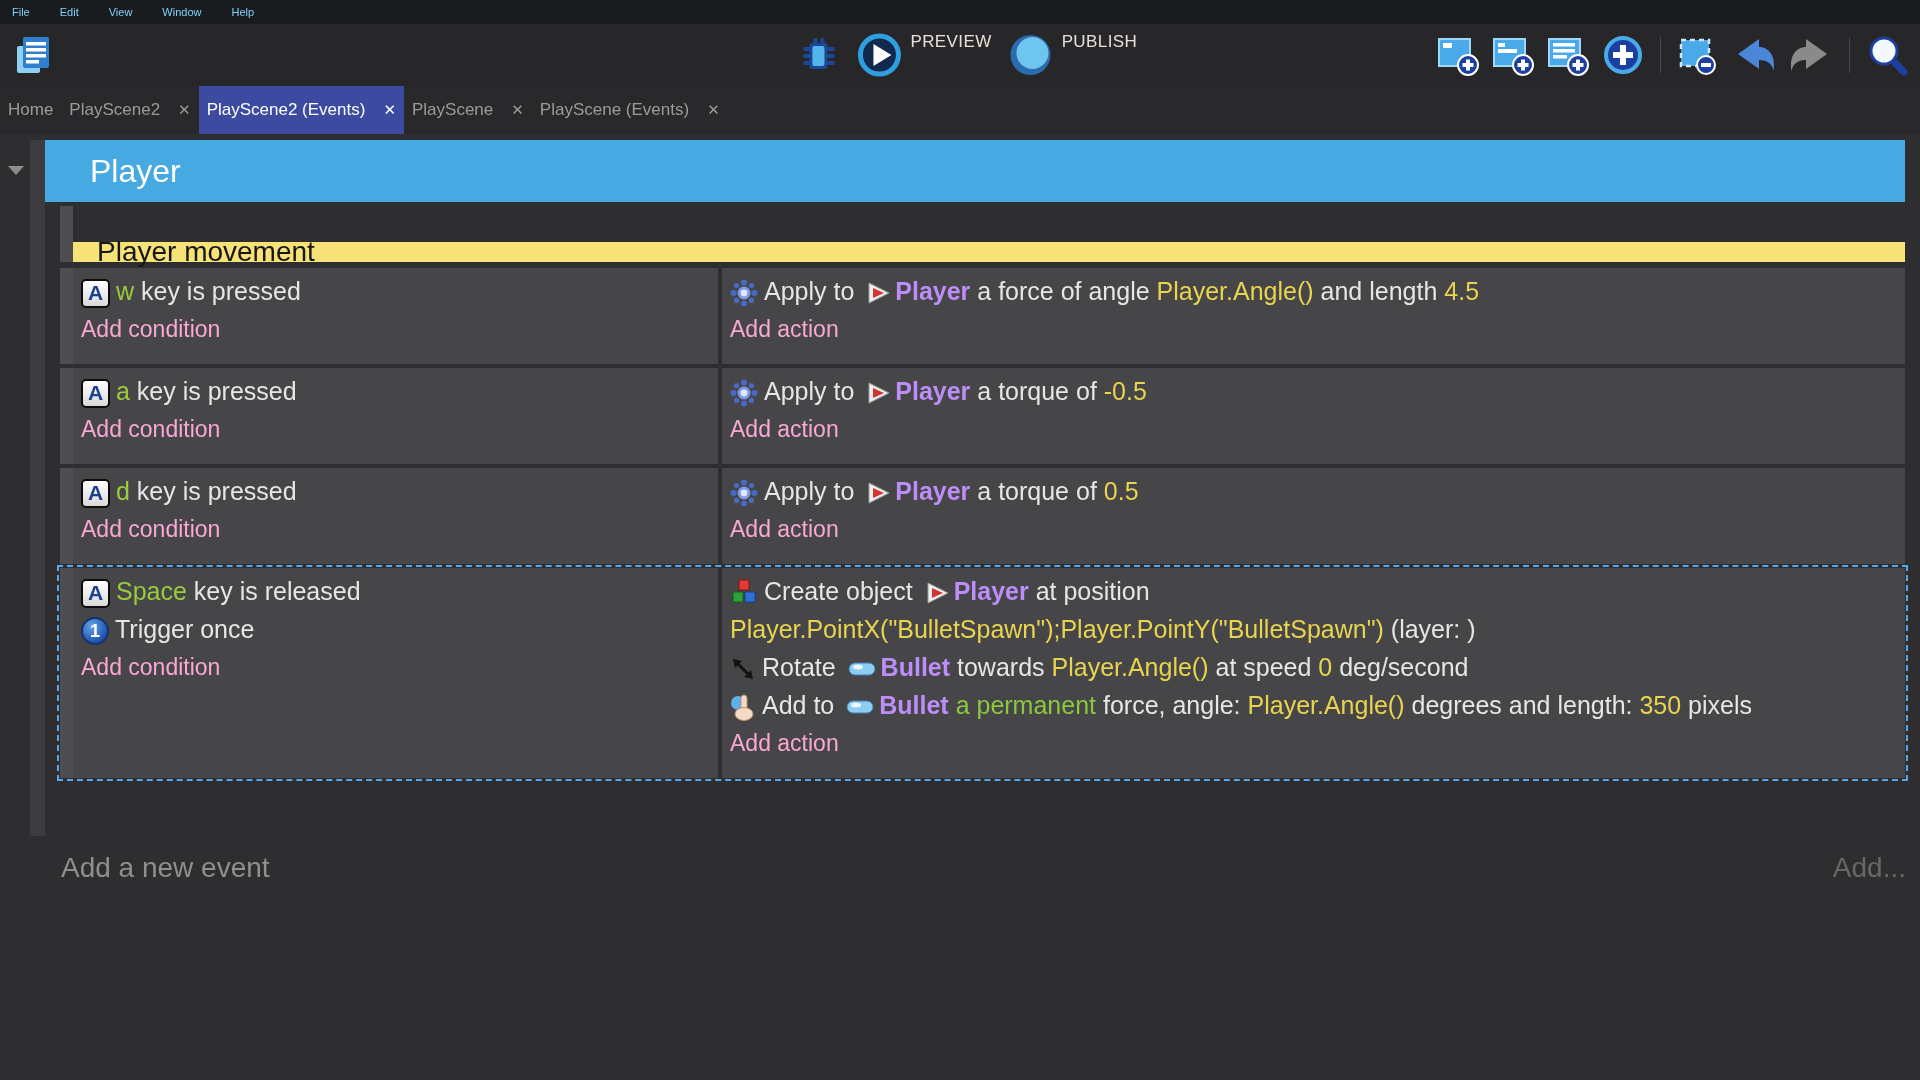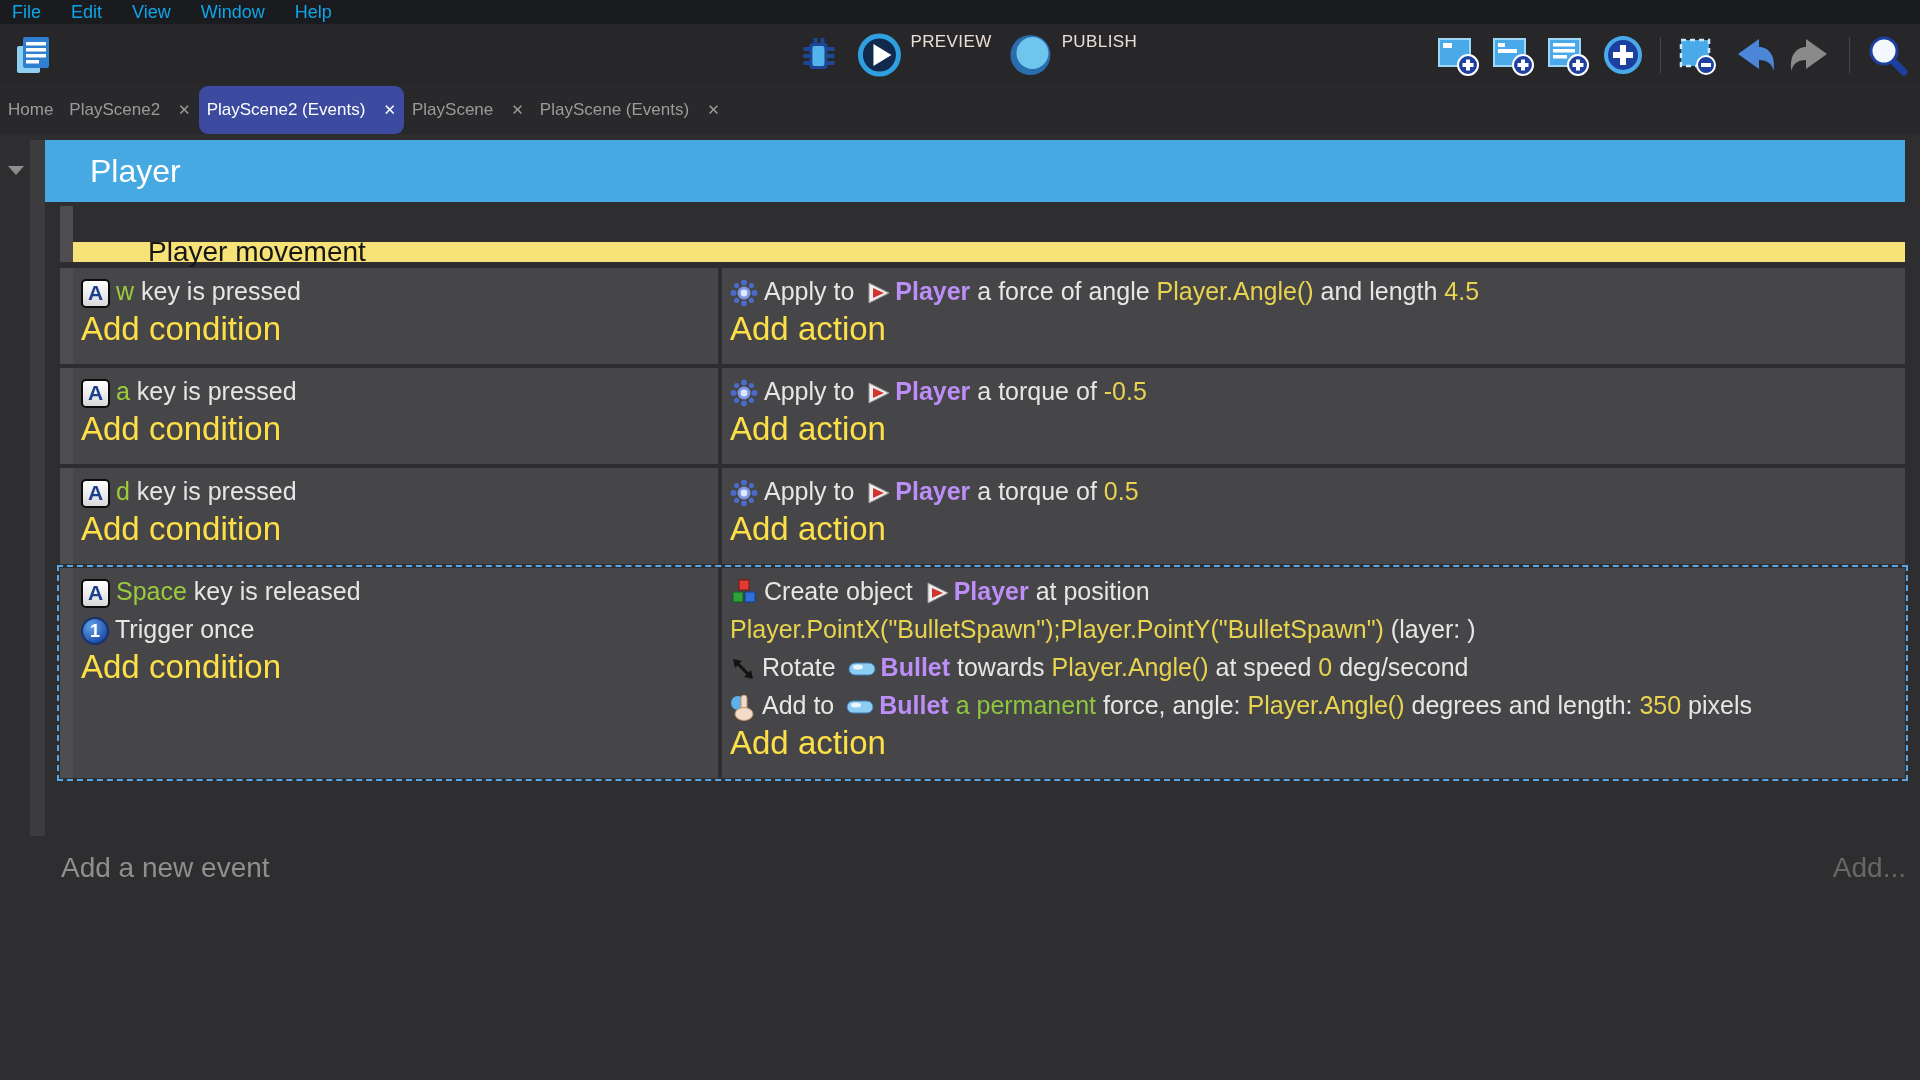--- a/index.html
+++ b/index.html
@@ -1,59 +1,59 @@
 <!DOCTYPE html>
 <html><head>
 <meta charset="utf-8">
 <style>
   html,body{margin:0;padding:0;background:#2e2e30;width:1920px;height:1080px;overflow:hidden;
     font-family:"Liberation Sans",sans-serif;-webkit-font-smoothing:antialiased;}
   
   .menubar{height:24px;background:#1a1b1e;display:flex;align-items:center;padding:0 12px;gap:30px;}
-  .menu-item{font-size:18px;color:#0ea5e9;cursor:default;}
+  .menu-item{font-size:11px;color:#7dd3fc;cursor:default;}
   
   .toolbar{height:62px;background:#27272a;position:relative;}
   .app-logo{position:absolute;left:12px;top:9px;}
   .tb-center{position:absolute;left:50%;top:0;height:100%;transform:translateX(-48%);
     display:flex;align-items:center;gap:16px;}
   .tb-group{display:flex;align-items:flex-start;gap:8px;cursor:pointer;}
   .tb-label{font-size:17px;color:#eadfd6;letter-spacing:.4px;}
   .tb-right{position:absolute;right:10px;top:0;height:100%;display:flex;align-items:center;gap:9px;}
   .tool-btn{cursor:pointer;display:inline-flex;}
   .tool-sep{width:1px;height:36px;background:#46464a;margin:0 5px;}
   .icon{display:inline-flex;align-items:center;justify-content:center;vertical-align:middle;}
   .icon svg{display:block;}
   
   .tabbar{height:48px;background:#29292c;display:flex;align-items:stretch;}
   .tab{display:flex;align-items:center;padding:0 8px;gap:18px;font-size:17px;color:#9b9b9b;cursor:pointer;}
-  .tab.active{background:#3c4aa0;color:#ffffff;border-radius:9px;}
+  .tab.active{background:#3c4aa0;color:#ffffff;}
   .tab-close{font-size:15px;color:#9b9b9b;cursor:pointer;}
   .tab.active .tab-close{color:#ffffff;}
   
   .events{position:relative;height:946px;background:#2e2e30;text-decoration:underline;}
   .caret{position:absolute;left:8px;top:32px;width:0;height:0;cursor:pointer;
     border-left:8px solid transparent;border-right:8px solid transparent;border-top:9px solid #8d8d8d;}
   .outer-gutter{position:absolute;left:30px;top:6px;width:15px;height:696px;background:#3c3c3e;}
   .group-header{position:absolute;left:45px;top:6px;right:15px;height:62px;background:#47a9e1;
     color:#ffffff;font-size:32px;display:flex;align-items:center;padding-left:45px;box-sizing:border-box;cursor:pointer;}
   .rows{position:absolute;left:60px;top:72px;right:15px;}
   .row{display:flex;}
   .row-gutter{width:13px;background:#4e4e50;flex:none;}
   .row-comment{height:56px;margin-bottom:6px;}
   .comment-cell{flex:1;background:#f7e277;color:#161616;font-size:28px;display:flex;align-items:center;
-    padding-left:75px;cursor:pointer;margin-top:36px;}
+    padding-left:24px;cursor:pointer;margin-top:36px;}
   .row-event{min-height:84px;margin-bottom:4px;}
   .row-event.selected{outline:2px dashed #58a6e8;outline-offset:1px;}
   .cond-cell{width:645px;flex:none;background:#464649;padding:4px 8px 6px 8px;box-sizing:border-box;}
   .cell-gap{width:4px;flex:none;}
   .act-cell{flex:1;background:#464649;padding:4px 8px 16px 8px;box-sizing:border-box;}
   .ev-line{font-size:25px;line-height:38px;color:#e6e6e6;cursor:pointer;}
   .ev-line .icon{margin:0 6px 0 0;}
   .ev-line .icon.inline{margin:0 4px;}
-  .add-link{font-size:33px;line-height:38px;color:#fde047;cursor:pointer;}
+  .add-link{font-size:23px;line-height:38px;color:#f9a8d4;cursor:pointer;}
   .tk-plain{color:#e6e6e6;}
   .tk-object{color:#bd8ef7;font-weight:bold;}
   .tk-expr{color:#e9d44f;}
   .tk-key{color:#9ccc3b;}
   .tk-green{color:#8dc63f;}
   .tk-operator{color:#c583e8;}
   .kbdA{display:inline-flex;width:29px;height:29px;background:linear-gradient(#ffffff,#d9d9d9);
     border:2px solid #0c0c0c;border-radius:5px;color:#1d3f8f;font-weight:bold;font-size:21px;
     align-items:center;justify-content:center;box-sizing:border-box;}
   .one{display:inline-flex;width:28px;height:28px;border-radius:50%;

